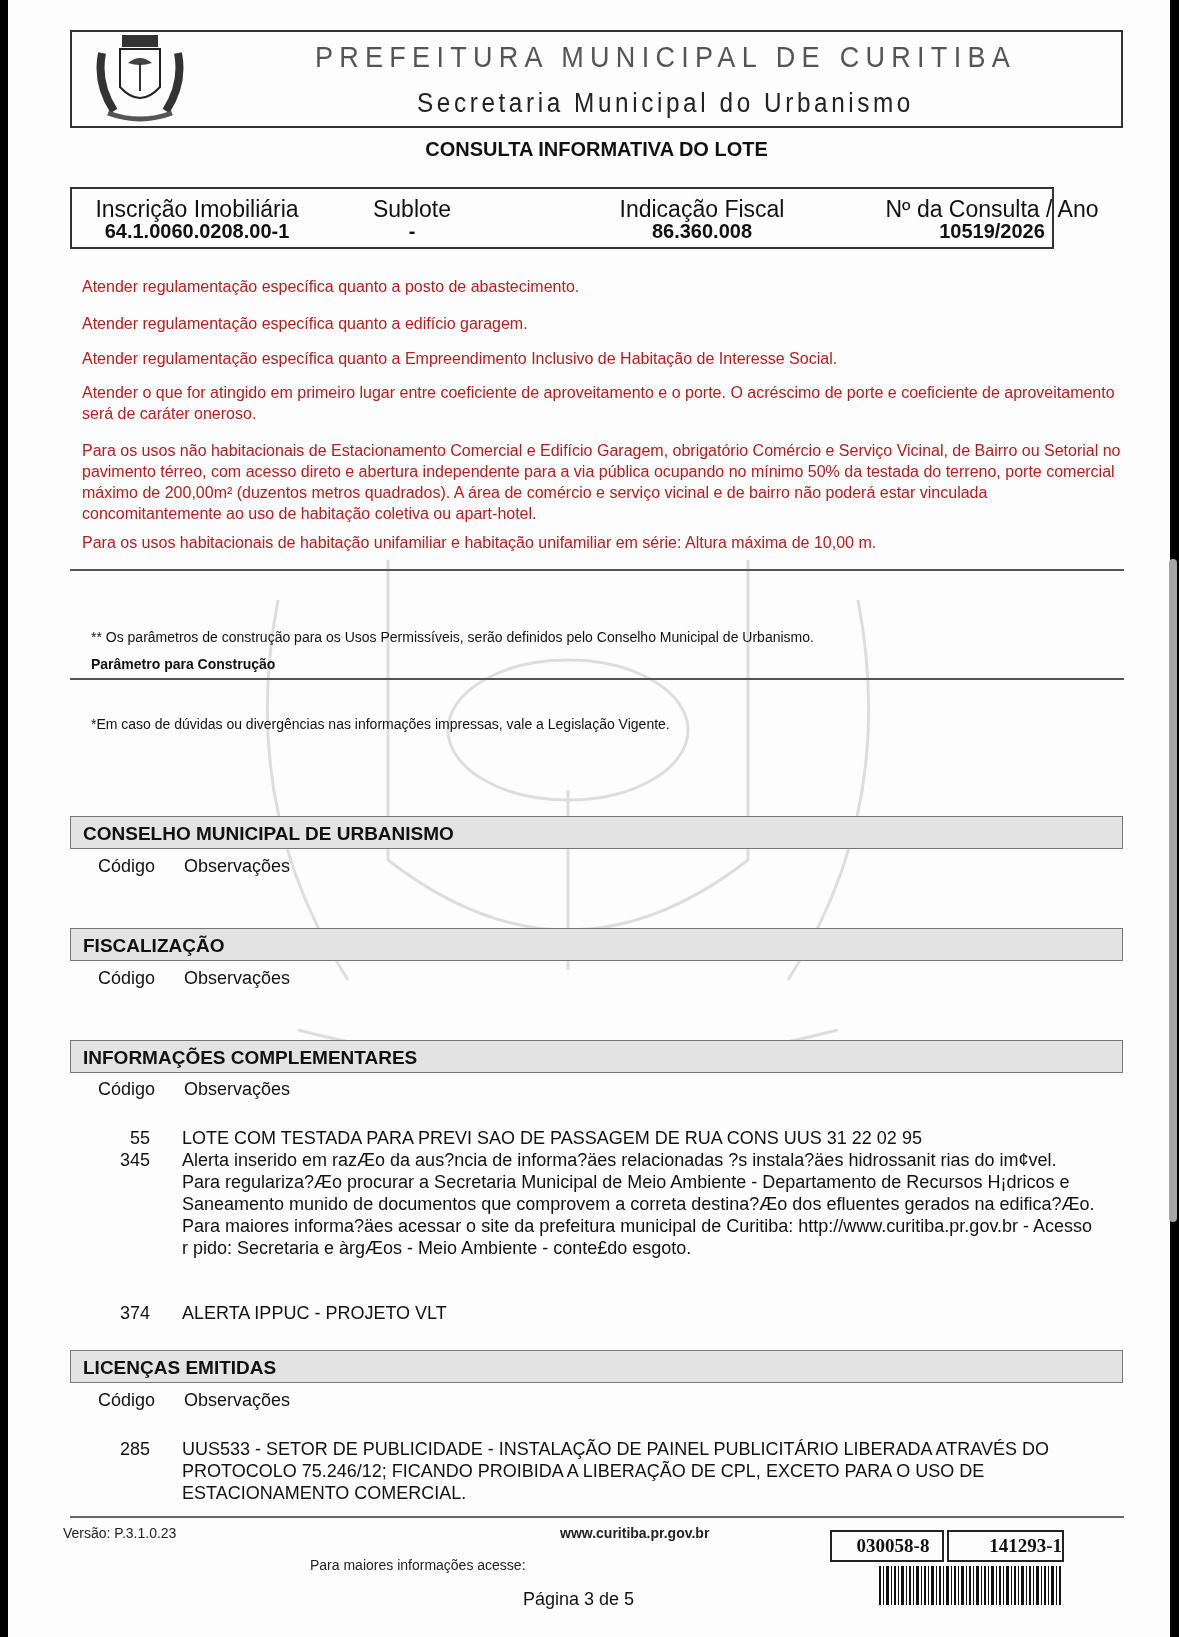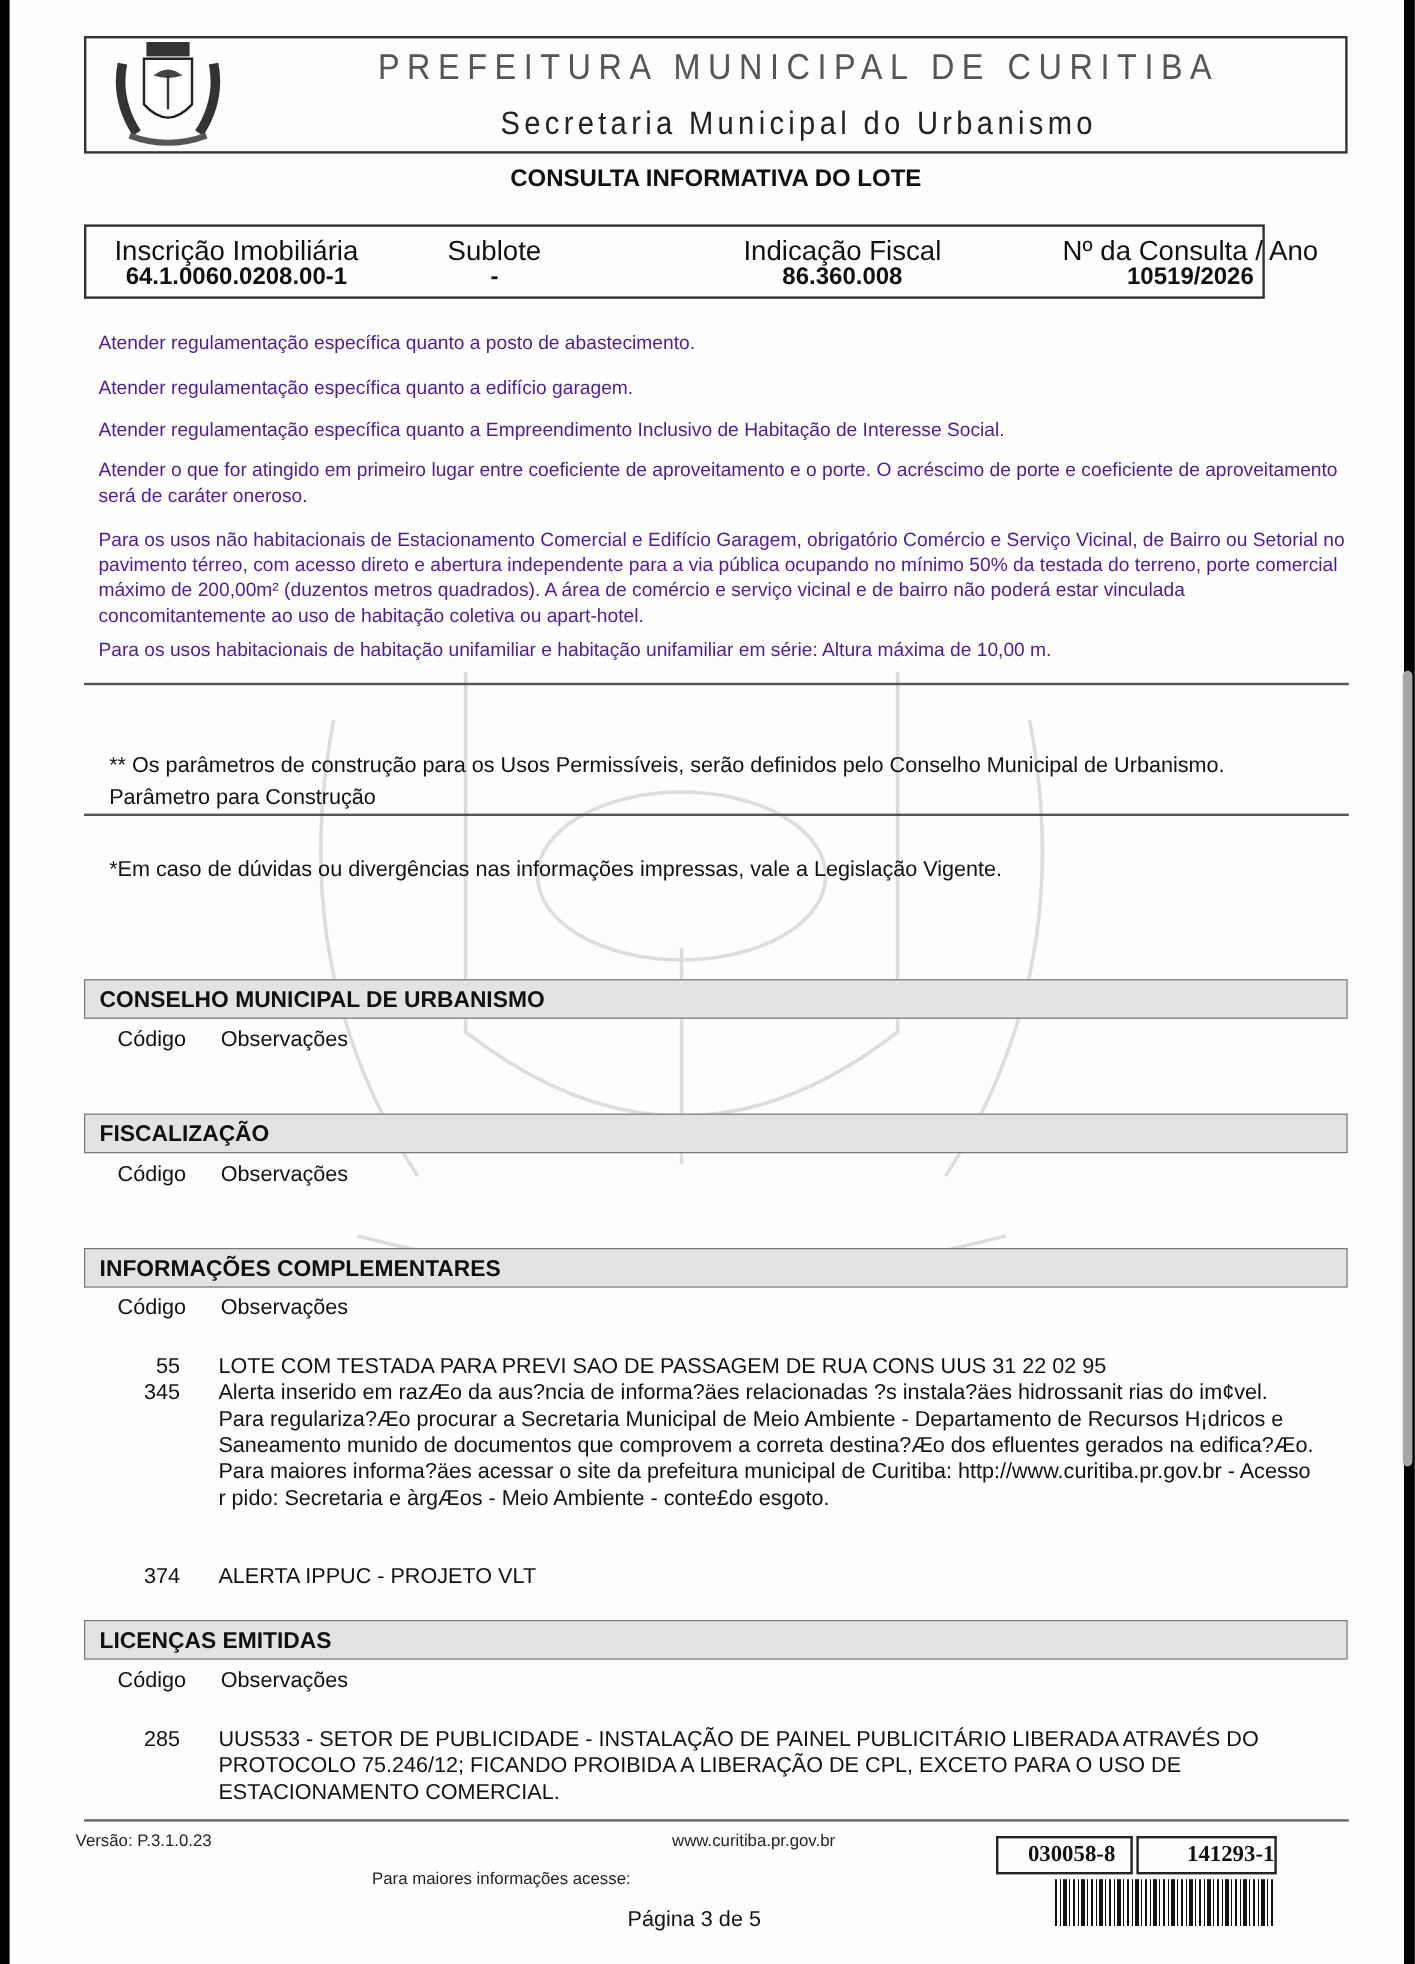--- a/index.html
+++ b/index.html
@@ -12,24 +12,24 @@
   .crest { left:86px; top:33px; width:92px; height:90px; }
   .hdr-title { left:200px; width:915px; top:40px; text-align:center; font-size:30px; letter-spacing:7px; color:#555; font-family:"Liberation Sans Narrow","Liberation Sans", sans-serif; transform:scaleX(.9); transform-origin:center; }
   .hdr-sub { left:200px; width:915px; top:88px; text-align:center; font-size:27px; letter-spacing:4px; color:#222; transform:scaleX(.9); }
   .doc-title { left:62px; width:1053px; top:138px; text-align:center; font-weight:bold; font-size:20px; }
   
   .id-box { left:62px; top:187px; width:984px; height:62px; border:2px solid #333; box-sizing:border-box; }
   .id-col { position:absolute; top:8px; text-align:center; }
   .id-label { font-size:23px; line-height:24px; color:#111; }
   .id-value { font-size:20px; font-weight:bold; line-height:20px; }
   
-  .para { left:74px; width:1040px; font-size:16px; line-height:21px; color:#4c1d95; }
+  .para { left:74px; width:1040px; font-size:16px; line-height:21px; color:#b91c1c; }
   .rule { left:62px; width:1054px; height:2px; background:#555; }
-  .note { left:83px; width:1030px; font-size:18px; line-height:22px; }
-  .bold { font-weight:normal; }
+  .note { left:83px; width:1030px; font-size:14px; line-height:22px; }
+  .bold { font-weight:bold; }
   .sec-hdr { left:62px; width:1053px; height:33px; background:#e3e3e3; border:1px solid #777; box-sizing:border-box; font-weight:bold; font-size:19px; line-height:33px; padding-left:12px; }
   .colhdr { font-size:18px; }
   .row { position:absolute; left:90px; width:1030px; font-size:18px; line-height:22px; }
   .row .code { position:absolute; left:0; width:52px; text-align:right; }
   .row .obs { position:absolute; left:84px; width:920px; }
   .footer-rule { left:62px; top:1516px; width:1054px; height:2px; background:#666; }
   .foot-small { font-size:14px; color:#222; }
   .code-box { top:1530px; height:32px; border:2px solid #222; box-sizing:border-box; font-family:"Liberation Serif", serif; font-weight:bold; font-size:19px; text-align:center; line-height:28px;padding-left:12px; }
   .barcode { left:871px; top:1566px; width:183px; height:39px;
     background: repeating-linear-gradient(90deg,#111 0 2px,#fff 2px 4px,#111 4px 5px,#fff 5px 7px,#111 7px 10px,#fff 10px 12px,#111 12px 13px,#fff 13px 15px); }

